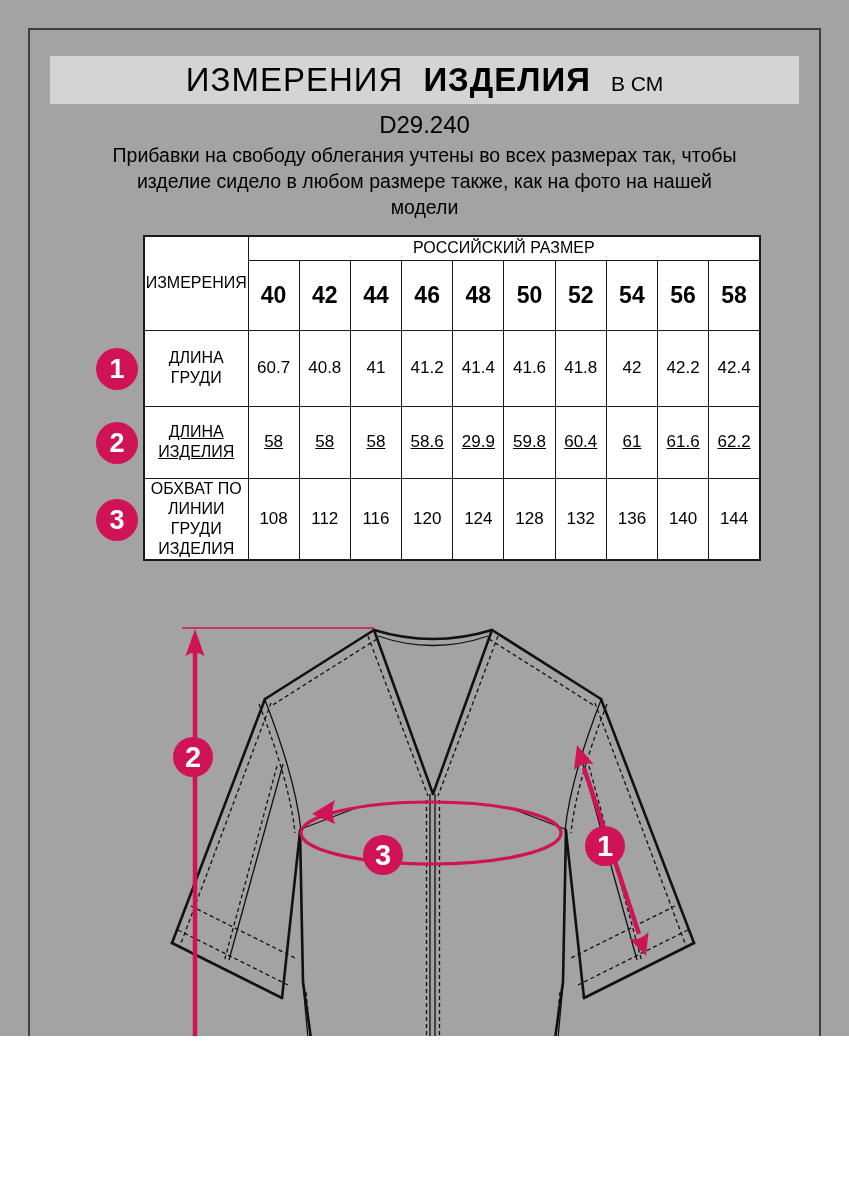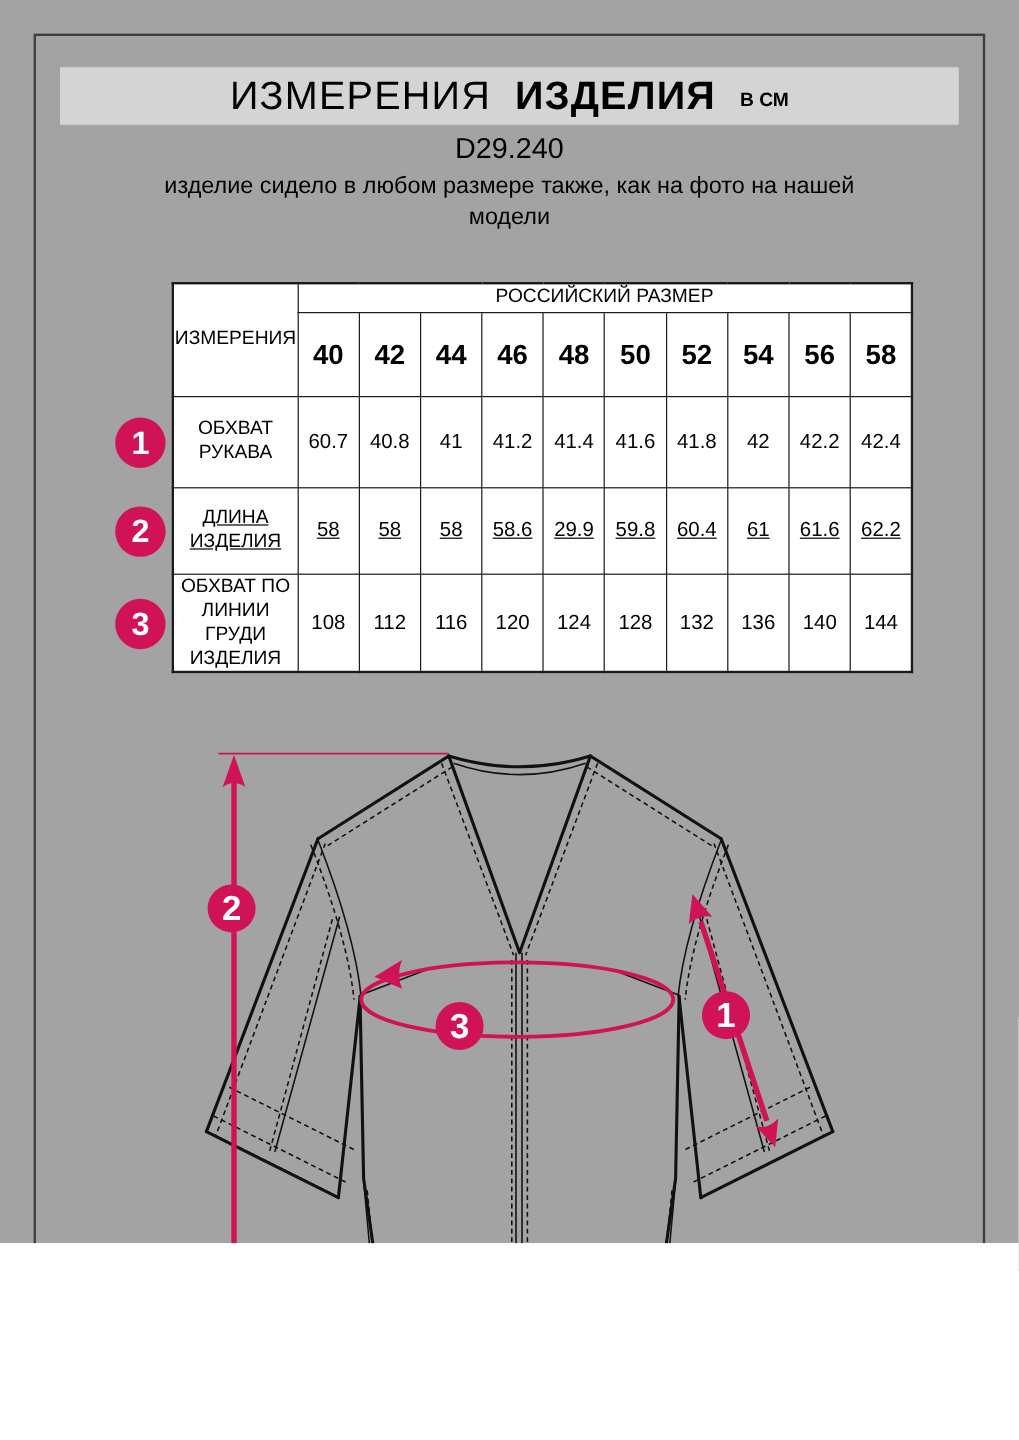--- a/index.html
+++ b/index.html
@@ -3,21 +3,21 @@
 <meta charset="utf-8">
 <style>
   html,body{margin:0;padding:0;background:#fff;}
   .page{position:relative;width:849px;height:1036px;background:#a3a3a3;
         font-family:"Liberation Sans",sans-serif;color:#000;overflow:hidden;}
   .frame{position:absolute;left:28px;top:28px;width:789px;height:1140px;border:2px solid #3f3f3f;}
   .titlebar{position:absolute;left:50px;top:56px;width:749px;height:48px;background:#d4d4d4;
             display:flex;align-items:center;justify-content:center;gap:20px;}
   .t-word1{font-size:33px;font-weight:400;letter-spacing:1px;}
   .t-word2{font-size:33px;font-weight:700;letter-spacing:1px;}
-  .t-unit{font-size:16px;font-weight:700;margin-top:7px;}
+  .t-unit{font-size:21px;font-weight:400;margin-top:7px;}
   .code{position:absolute;left:0;top:111px;width:100%;text-align:center;font-size:24px;font-weight:400;}
   .note{position:absolute;left:0;top:142px;width:100%;text-align:center;font-size:19.5px;line-height:26px;}
   .note div{white-space:nowrap;}
 
   table.size-table{position:absolute;left:143px;top:235px;width:618px;table-layout:fixed;
                    border-collapse:collapse;border:2px solid #1a1a1a;background:#fff;}
   table.size-table td{border:1.5px solid #1a1a1a;text-align:center;vertical-align:middle;padding:0;}
   tr.r-group{height:24px;}
   tr.r-group td{font-size:16px;margin-top:28px;}
   tr.r-sizes{height:70px;}
@@ -50,20 +50,21 @@
 
   <div class="titlebar">
     <span class="t-word1">ИЗМЕРЕНИЯ</span>
     <span class="t-word2">ИЗДЕЛИЯ</span>
     <span class="t-unit">В СМ</span>
   </div>
 
   <div class="code">D29.240</div>
 
   <div class="note">
+    <div>Прибавки на свободу облегания учтены во всех размерах так, чтобы</div>
     <div>изделие сидело в любом размере также, как на фото на нашей</div>
     <div>модели</div>
   </div>
 
   <table class="size-table">
     <colgroup>
       <col style="width:104px">
       <col>
         <col>
         <col>
@@ -86,21 +87,21 @@
         <td>44</td>
         <td>46</td>
         <td>48</td>
         <td>50</td>
         <td>52</td>
         <td>54</td>
         <td>56</td>
         <td>58</td>
       </tr>
       <tr class="h76">
-        <td class="lbl">ОБХВАТ РУКАВА</td>
+        <td class="lbl">ДЛИНА ГРУДИ</td>
         <td class="val">60.7</td>
         <td class="val">40.8</td>
         <td class="val">41</td>
         <td class="val">41.2</td>
         <td class="val">41.4</td>
         <td class="val">41.6</td>
         <td class="val">41.8</td>
         <td class="val">42</td>
         <td class="val">42.2</td>
         <td class="val">42.4</td>

